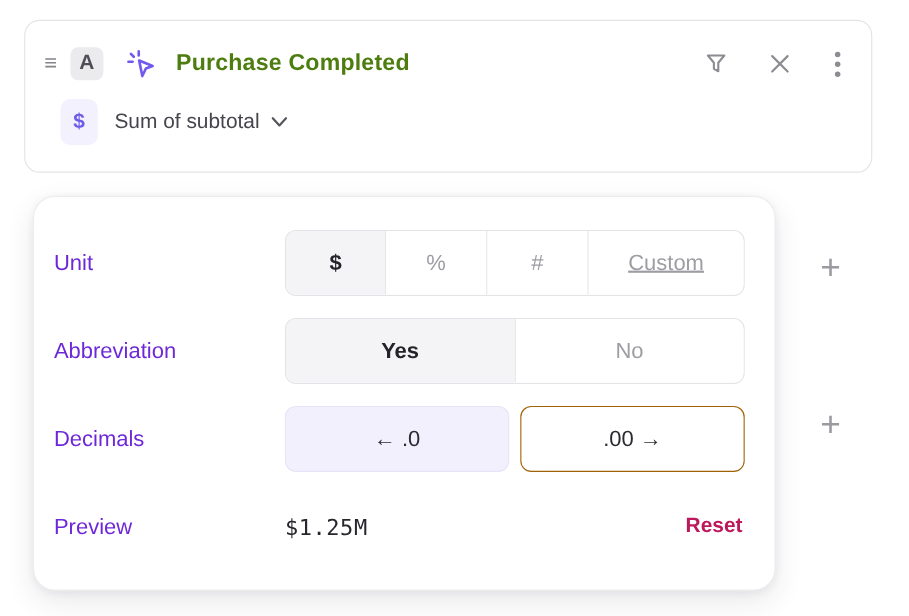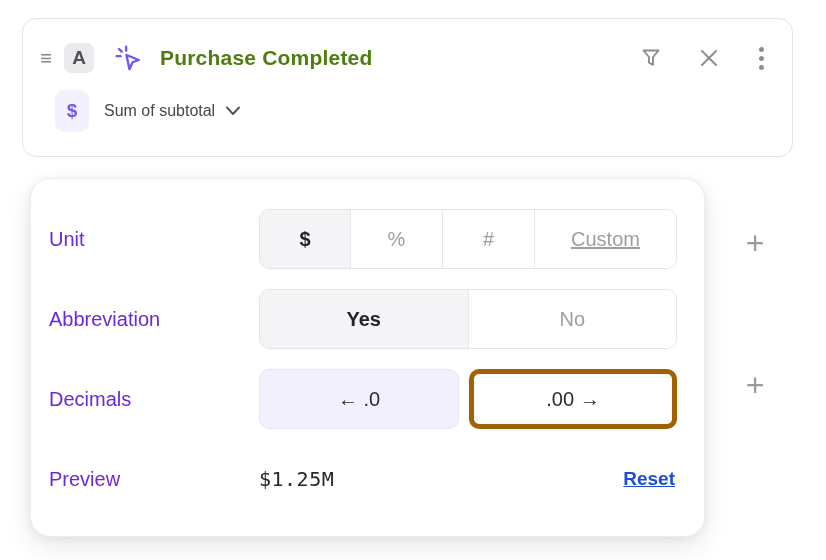--- a/index.html
+++ b/index.html
@@ -40,21 +40,21 @@
   .metric-badge {
     width:34px; height:42px; background:#f4f1fe; border-radius:9px;
     display:flex; align-items:center; justify-content:center;
     color:#6c5ce7; font-weight:bold; font-size:19px;
   }
   .metric-select {
     display:flex; align-items:center; gap:10px; margin-left:13px;
     background:none; border:none; padding:4px 2px; cursor:pointer;
     font-family:"Liberation Sans", sans-serif;
   }
-  .metric-label { font-size:16px; color:#45454c; }
+  .metric-label { font-size:19px; color:#45454c; }
 
   
   .format-panel {
     position:absolute; left:30px; top:178px; width:675px; height:359px;
     background:#fff; border:1px solid #ededf0; border-radius:20px;
     box-shadow:0 10px 26px rgba(40,40,60,.10), 0 2px 8px rgba(40,40,60,.06);
     box-sizing:border-box;
   }
   .panel-row { position:absolute; left:18px; right:27px; height:60px; display:flex; align-items:center; }
   .panel-row .row-label { width:210px; font-size:20px; color:#6d28d9; }
@@ -78,30 +78,30 @@
   .seg-m { flex:0 0 92px; }
   .seg-grow { flex:1;text-decoration:underline; }
   .seg-half { flex:1; }
 
   .decimal-group { flex:1; display:flex; gap:10px; }
   .decimal-btn {
     flex:1; height:60px; border-radius:10px; font-size:20px; color:#2a2a30;
     cursor:pointer; font-family:"Liberation Sans", sans-serif; box-sizing:border-box;
   }
   .decimal-btn.decrease { background:#f3f0fd; border:1px solid #e8e4f8; }
-  .decimal-btn.increase { background:#fff; border:5px solid #a16207; }
+  .decimal-btn.increase { background:#fff; border:1px solid #a16207; }
 
   .preview-value {
     font-family:"DejaVu Sans Mono", monospace; font-size:20px; color:#26262c;
     letter-spacing:.5px;
   }
   .preview-spacer { flex:1; }
   .reset-btn {
     background:none; border:none; padding:2px; cursor:pointer;
-    font-family:"Liberation Sans", sans-serif; font-size:19px; font-weight:bold; color:#1d4ed8;text-decoration:underline;
+    font-family:"Liberation Sans", sans-serif; font-size:19px; font-weight:bold; color:#be185d;
   }
 
   
   .plus-btn {
     position:absolute; width:30px; height:30px; background:none; border:none;
     color:#9a9aa0; font-size:32px; font-weight:normal; line-height:28px;
     cursor:pointer; padding:0; text-align:center;
     font-family:"Liberation Sans", sans-serif;
   }
   .plus-1 { left:740px; top:228px; }

